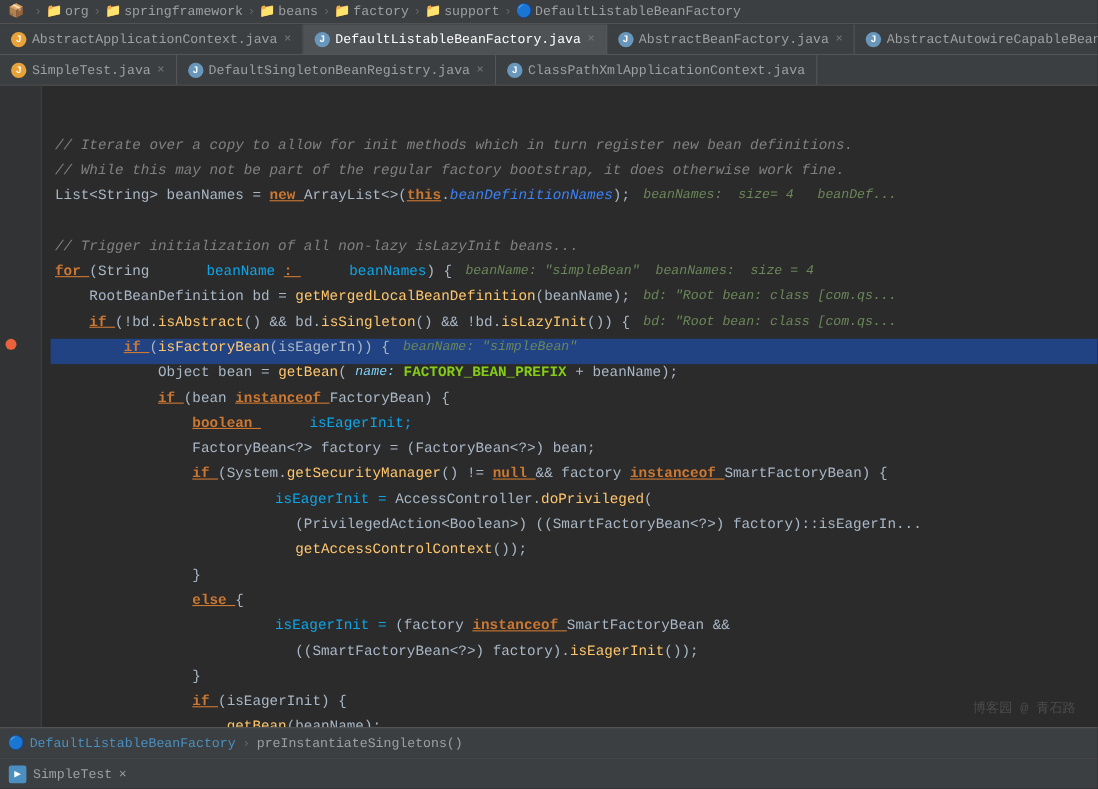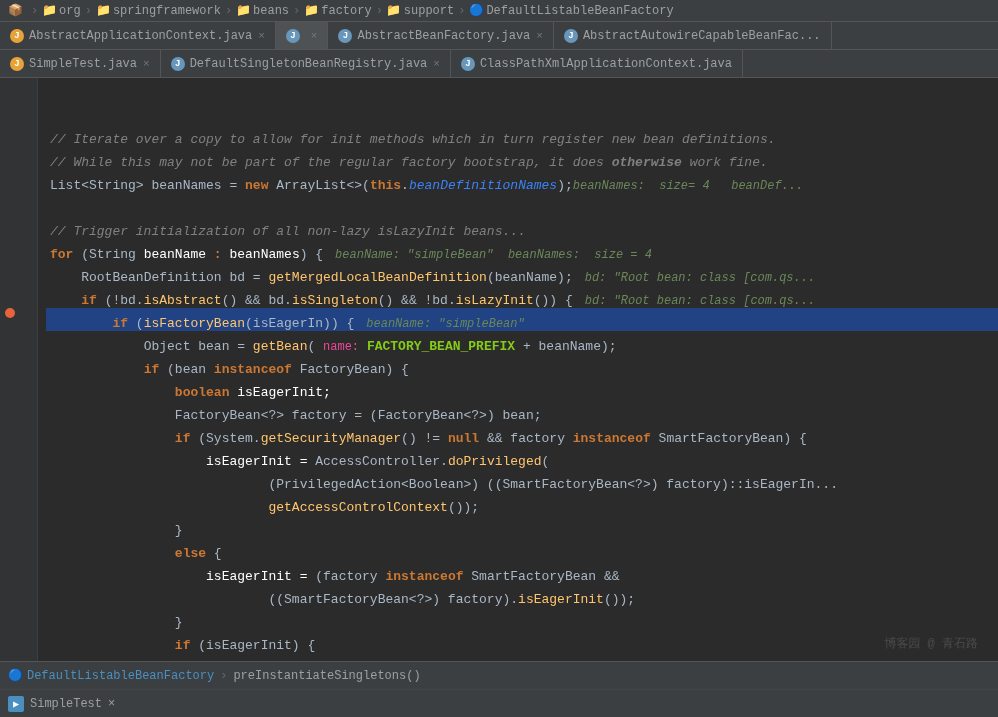--- a/index.html
+++ b/index.html
@@ -108,35 +108,35 @@
 
     
     .code-area {
       flex: 1;
       overflow: hidden;
       padding-left: 8px;
     }
     .code-line {
       height: 23px;
       display: flex;
-      align-items: flex-end;
+      align-items: flex-start;
       white-space: pre;
       font-size: 13px;
       padding-left: 4px;
     }
     .code-line.highlighted {
       background: #214283;
     }
 
     
-    .kw { color: #cc7832; font-weight: bold; }
+    .kw { color: #cc7832; font-weight: bold; text-decoration: underline; }
     .type { color: #a9b7c6; }
     .comment { color: #808080; font-style: italic; }
     .method { color: #ffc66d; }
-    .var { color: #ffffff; }
+    .var { color: #0ea5e9; margin-left: 44px; }
     .field { color: #3b82f6; font-style: italic; }
     .factory-prefix { color: #84cc16; font-weight: bold; }
 
     
     .bottom-breadcrumb {
       height: 28px;
       background: #3c3f41;
       border-top: 1px solid #555;
       display: flex;
       align-items: center;
@@ -203,20 +203,21 @@
 </div>
 
 <div class="tab-bar">
   <div class="tab">
     <span class="tab-icon orange">J</span>
     <span>AbstractApplicationContext.java</span>
     <span class="close-btn">×</span>
   </div>
   <div class="tab active">
     <span class="tab-icon">J</span>
+    <span>DefaultListableBeanFactory.java</span>
     <span class="close-btn">×</span>
   </div>
   <div class="tab">
     <span class="tab-icon">J</span>
     <span>AbstractBeanFactory.java</span>
     <span class="close-btn">×</span>
   </div>
   <div class="tab">
     <span class="tab-icon">J</span>
     <span>AbstractAutowireCapableBeanFac...</span>
@@ -276,26 +277,26 @@
   <div class="code-area">
 
     <div class="code-line">&nbsp;</div>
     <div class="code-line">&nbsp;</div>
 
     <div class="code-line">
       <span class="comment">// Iterate over a copy to allow for init methods which in turn register new bean definitions.</span>
     </div>
 
     <div class="code-line">
-      <span class="comment">// While this may not be part of the regular factory bootstrap, it does <span style="color:#808080;font-style:italic;font-weight:bold;">otherwise</span> work fine.</span>
+      <span class="comment">// While this may not be part of the regular factory bootstrap, it does <span style="color:#808080;font-style:italic;font-weight:normal;">otherwise</span> work fine.</span>
     </div>
 
     <div class="code-line">
       <span class="type">List&lt;</span><span class="type">String</span><span class="type">&gt; beanNames = </span><span class="kw">new </span><span class="type">ArrayList&lt;&gt;(</span><span class="kw">this</span><span class="type">.</span><span class="field">beanDefinitionNames</span><span class="type">);</span>
-      <span class="debug" style="color:#6b8759;font-style:italic;font-size:12px;">beanNames:  size= 4   beanDef...</span>
+      <span class="debug" style="color:#6b8759;font-style:italic;font-size:12px;margin-left:12px;">beanNames:  size= 4   beanDef...</span>
     </div>
 
     <div class="code-line">&nbsp;</div>
 
     <div class="code-line">
       <span class="comment">// Trigger initialization of all non-lazy isLazyInit beans...</span>
     </div>
 
     <div class="code-line">
       <span class="kw">for </span><span>(</span><span class="type">String </span><span class="var">beanName </span><span class="kw">: </span><span class="var">beanNames</span><span>) {</span>
@@ -311,21 +312,21 @@
       <span>&nbsp;&nbsp;&nbsp;&nbsp;</span><span class="kw">if </span><span>(!bd.</span><span class="method">isAbstract</span><span>() &amp;&amp; bd.</span><span class="method">isSingleton</span><span>() &amp;&amp; !bd.</span><span class="method">isLazyInit</span><span>()) {</span>
       <span class="debug" style="color:#6b8759;font-style:italic;font-size:12px;margin-left:12px;">bd: "Root bean: class [com.qs...</span>
     </div>
 
     <div class="code-line highlighted">
       <span>&nbsp;&nbsp;&nbsp;&nbsp;&nbsp;&nbsp;&nbsp;&nbsp;</span><span class="kw">if </span><span>(</span><span class="method">isFactoryBean</span><span>(isEagerIn)) {</span>
       <span class="debug" style="color:#6b8759;font-style:italic;font-size:12px;margin-left:12px;">beanName: "simpleBean"</span>
     </div>
 
     <div class="code-line">
-      <span>&nbsp;&nbsp;&nbsp;&nbsp;&nbsp;&nbsp;&nbsp;&nbsp;&nbsp;&nbsp;&nbsp;&nbsp;</span><span class="type">Object bean = </span><span class="method">getBean</span><span>( </span><span style="color:#ec4899;font-size:12px;">name:</span><span> </span><span class="factory-prefix">FACTORY_BEAN_PREFIX</span><span> + beanName);</span>
+      <span>&nbsp;&nbsp;&nbsp;&nbsp;&nbsp;&nbsp;&nbsp;&nbsp;&nbsp;&nbsp;&nbsp;&nbsp;</span><span class="type">Object bean = </span><span class="method">getBean</span><span>( </span><span style="color:#7dd3fc;font-style:italic;font-size:12px;">name:</span><span> </span><span class="factory-prefix">FACTORY_BEAN_PREFIX</span><span> + beanName);</span>
     </div>
 
     <div class="code-line">
       <span>&nbsp;&nbsp;&nbsp;&nbsp;&nbsp;&nbsp;&nbsp;&nbsp;&nbsp;&nbsp;&nbsp;&nbsp;</span><span class="kw">if </span><span>(bean </span><span class="kw">instanceof </span><span class="type">FactoryBean</span><span>) {</span>
     </div>
 
     <div class="code-line">
       <span>&nbsp;&nbsp;&nbsp;&nbsp;&nbsp;&nbsp;&nbsp;&nbsp;&nbsp;&nbsp;&nbsp;&nbsp;&nbsp;&nbsp;&nbsp;&nbsp;</span><span class="kw">boolean </span><span class="var">isEagerInit;</span>
     </div>
 

